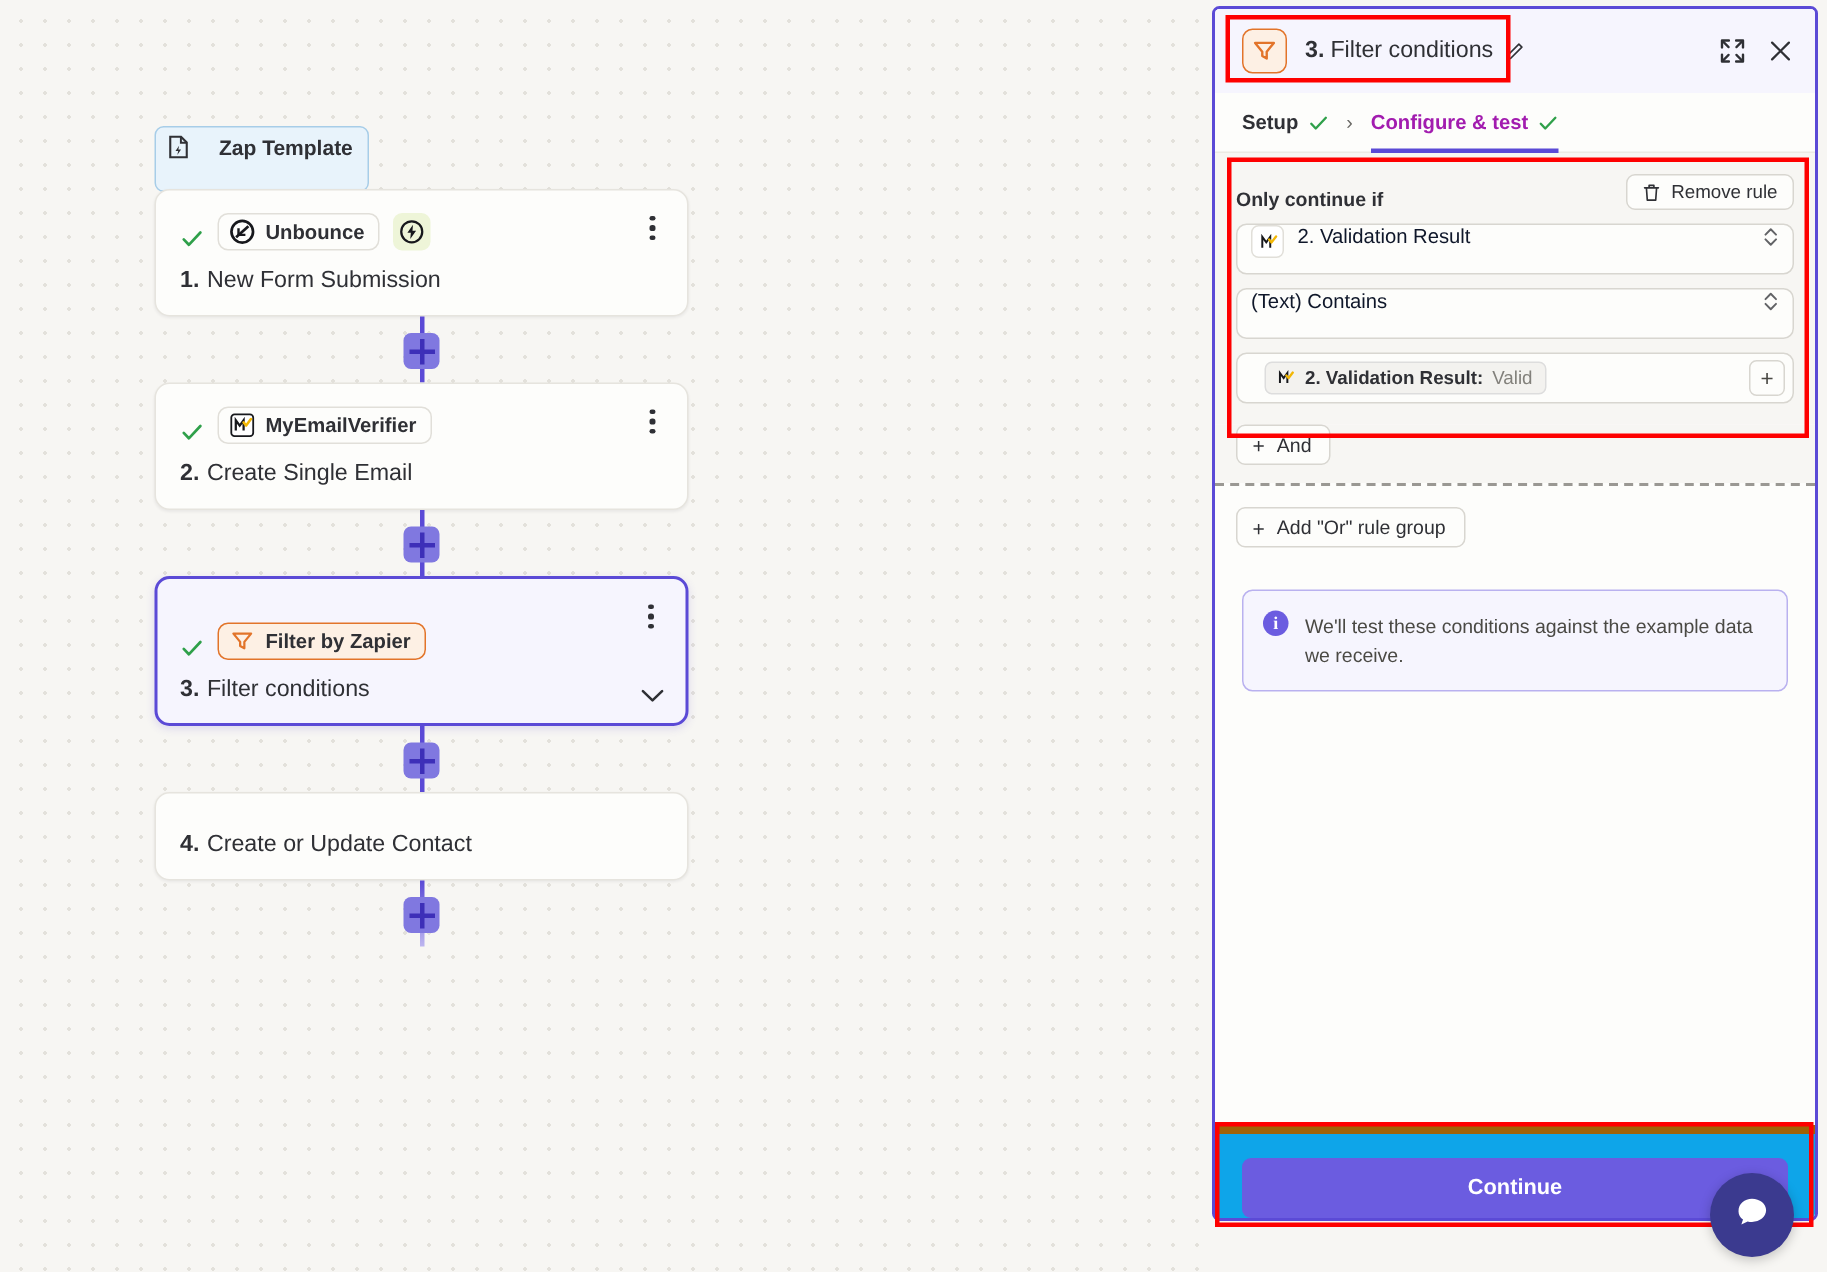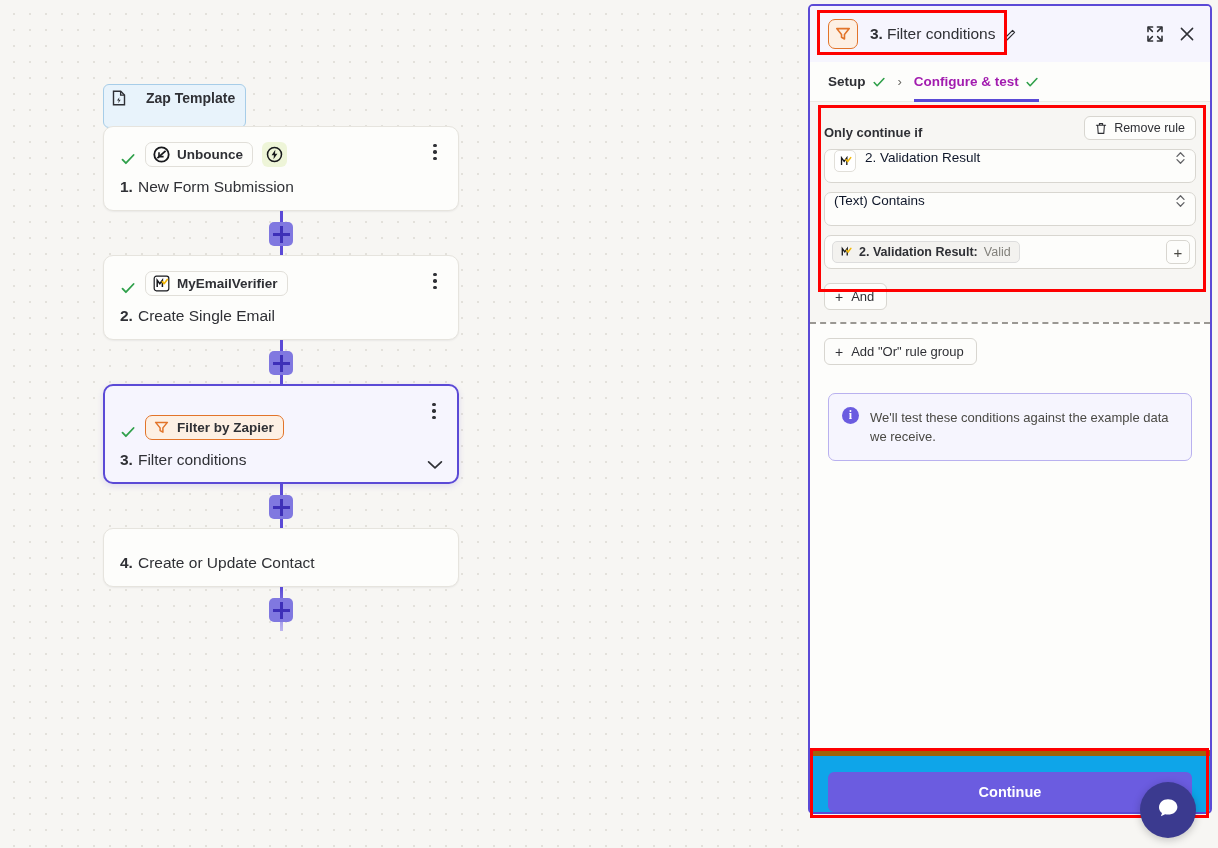--- a/index.html
+++ b/index.html
@@ -157,21 +157,21 @@
     border: 1px solid #e1dfd9; background: #fff;
     display: flex; align-items: center; justify-content: center; flex: 0 0 auto;
     margin-right: 9px;
   }
   .select-field .txt { flex: 1 1 auto; }
   .sel-chev { width: 11px; height: 16px; flex: 0 0 auto; opacity: .75; }
 
   .value-field {
     margin-top: 9px; height: 34px;
     background: #fdfdfb; border: 1px solid #d8d6d0; border-radius: 7px;
-    display: flex; align-items: center; padding: 0 5px 0 7px;
+    display: flex; align-items: center; padding: 0 5px 0 18px;
   }
   .token {
     display: inline-flex; align-items: center; gap: 6px;
     background: #f3f2ef; border: 1px solid #ddd; border-radius: 5px;
     padding: 3px 8px 3px 6px; font-size: 12.5px; color: #2f3035;
   }
   .token b { font-weight: bold; }
   .token .val { color: #82807b; font-weight: normal; }
   .plus-sq {
     margin-left: auto; width: 24px; height: 24px;

